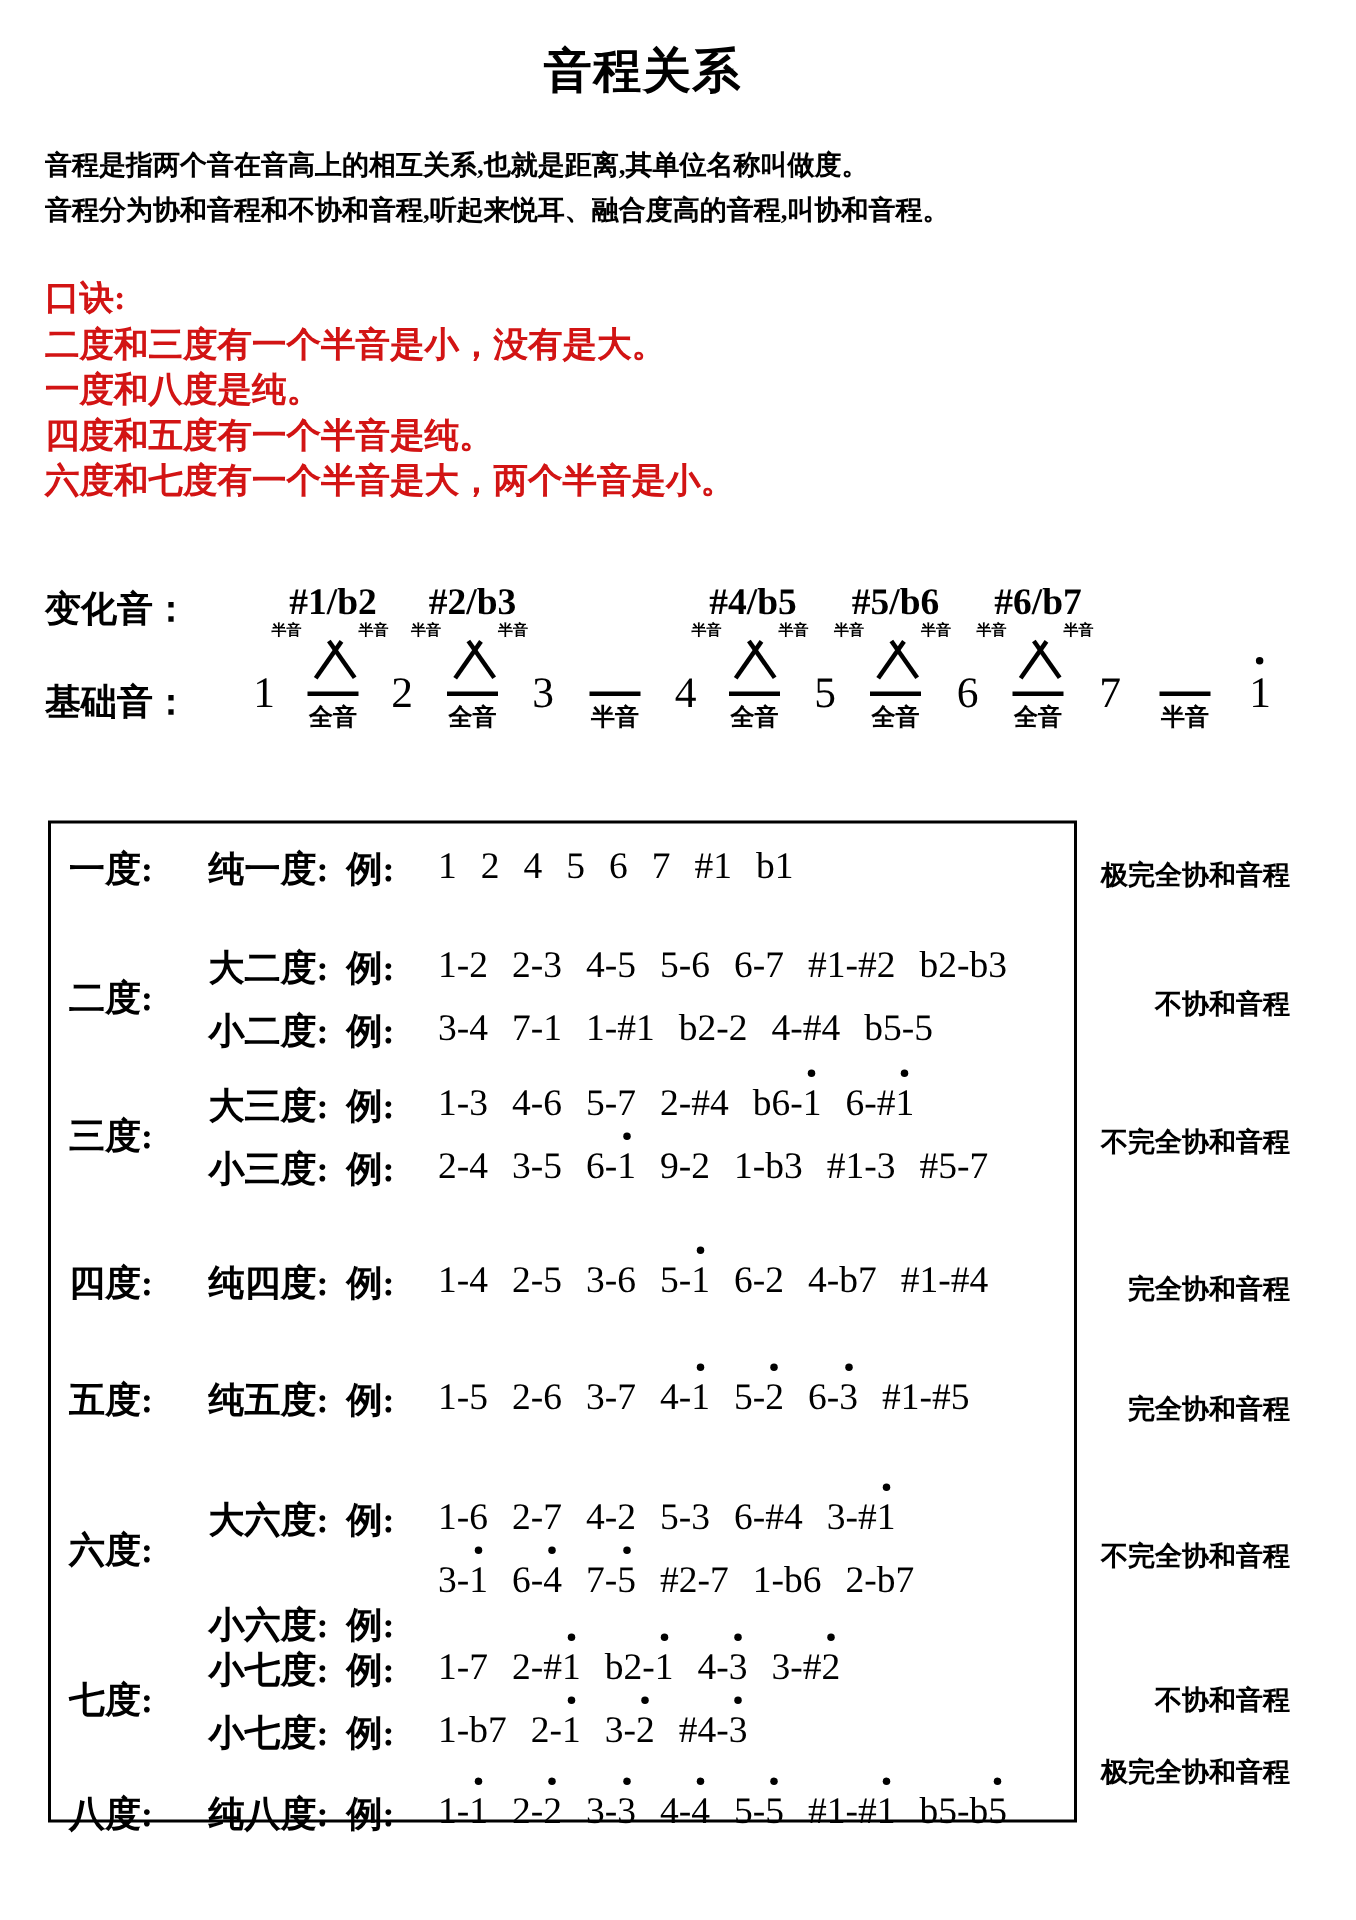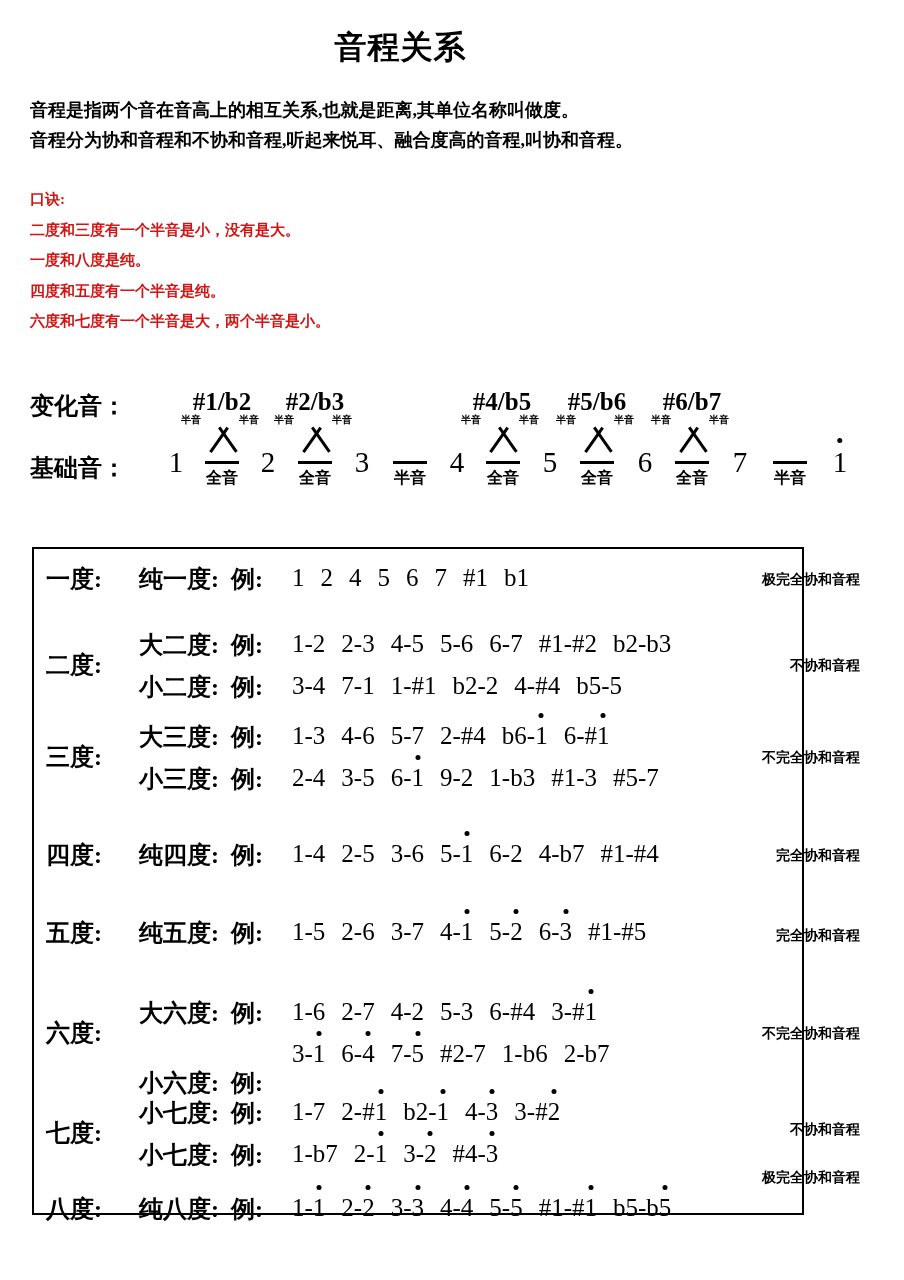--- a/index.html
+++ b/index.html
@@ -19,20 +19,21 @@
   
   #doc-title {
     position: absolute;
     top: 26px;
     left: 0;
     width: 801px;
     text-align: center;
     font-size: 32px;
     font-weight: bold;
     letter-spacing: 1px;
+    padding-left: 28px;
   }
 
   
   #intro {
     position: absolute;
     top: 95px;
     left: 30px;
     width: 860px;
   }
   #intro .line {
@@ -43,21 +44,21 @@
   }
 
   
   #mnemonic {
     position: absolute;
     top: 184px;
     left: 30px;
     width: 700px;
   }
   #mnemonic .line {
-    font-size: 15px;
+    font-size: 23px;
     font-weight: bold;
     line-height: 30.5px;
     white-space: nowrap;
   }
 
   
   #scale-diagram {
     position: absolute;
     top: 376px;
     left: 0;
@@ -138,21 +139,21 @@
     white-space: nowrap;
   }
   .vee .tag-l { left: -28px; }
   .vee .tag-r { left: 30px; }
 
   
   #interval-table {
     position: absolute;
     left: 32px;
     top: 547px;
-    width: 772px;
+    width: 686px;
     height: 668px;
     border: 2.5px solid #000;
     box-sizing: border-box;
     text-decoration: underline;
   }
   .trow {
     position: absolute;
     left: 0;
     width: 840px;
   }
@@ -192,21 +193,21 @@
     left: 50%;
     transform: translateX(-50%);
     width: 5px;
     height: 5px;
     border-radius: 50%;
     background: #000;
   }
   .consonance {
     position: absolute;
     right: 14px;
-    font-size: 14px;
+    font-size: 18px;
     font-weight: bold;
     white-space: nowrap;
   }
 </style>
 </head>
 <body>
 
 <div id="doc-title">音程关系</div>
 
 <div id="intro">

